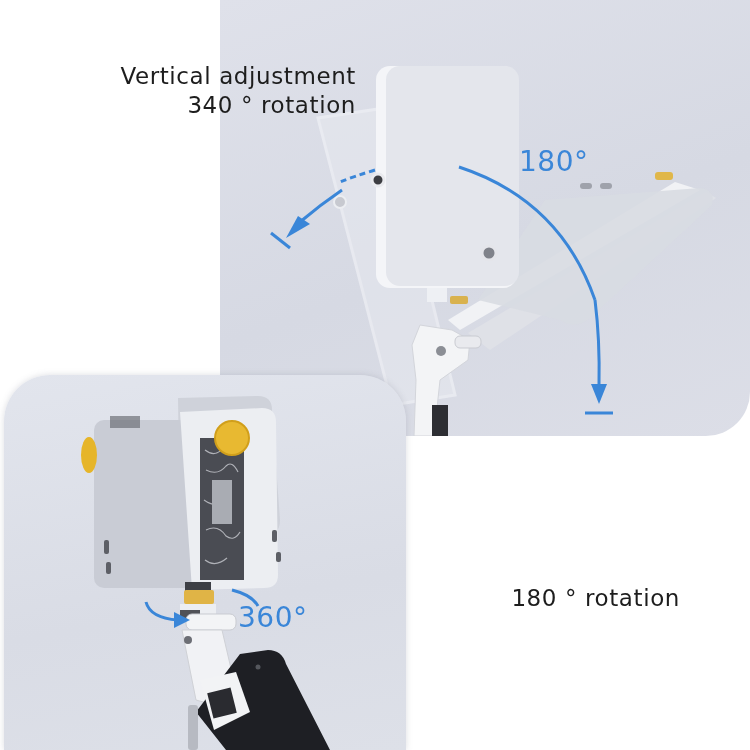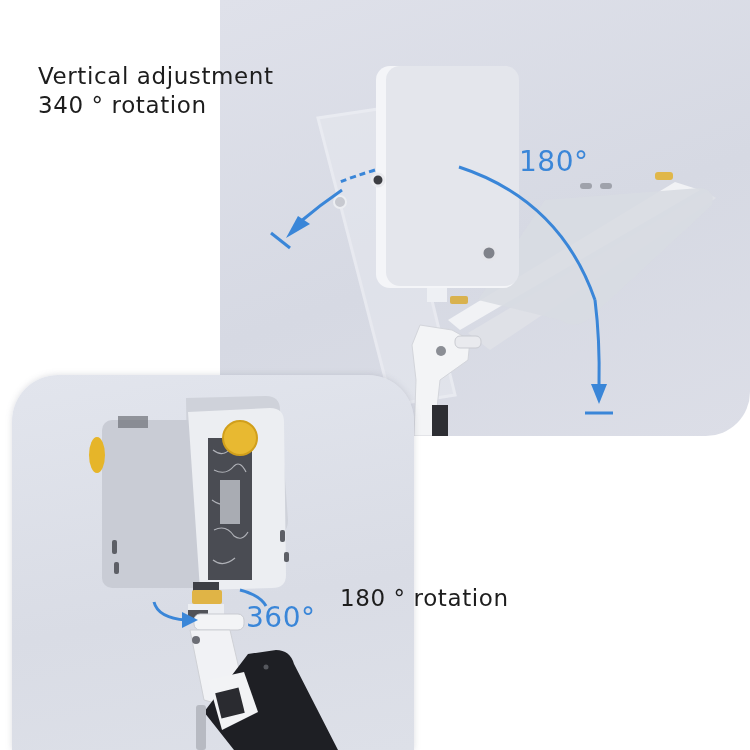--- a/index.html
+++ b/index.html
@@ -1,20 +1,20 @@
 <!DOCTYPE html>
 <html><head>
 <meta charset="utf-8">
 <style>
   html, body { margin:0; padding:0; }
   body { width:750px; height:750px; background:#ffffff; position:relative; overflow:hidden; font-family:"DejaVu Sans", sans-serif; }
   .panel { position:absolute; background:linear-gradient(160deg,#dfe1ea 0%,#d6d9e3 55%,#dcdee7 100%); overflow:hidden; }
   #panel-top { left:220px; top:0; width:530px; height:436px; border-bottom-right-radius:44px; }
-  #panel-bottom { left:12px; top:375px; width:402px; height:375px; border-top-left-radius:46px; border-top-right-radius:46px; background:linear-gradient(170deg,#e2e5ed 0%,#d9dce5 60%,#dde0e8 100%); box-shadow:0 0 6px rgba(120,125,140,0.25); }
-  .caption { position:absolute; color:#1d1d1d; text-align:left; font-size:23px; line-height:29px; letter-spacing:0.6px; }
+  #panel-bottom { left:4px; top:375px; width:402px; height:375px; border-top-left-radius:46px; border-top-right-radius:46px; background:linear-gradient(170deg,#e2e5ed 0%,#d9dce5 60%,#dde0e8 100%); box-shadow:0 0 6px rgba(120,125,140,0.25); }
+  .caption { position:absolute; color:#1d1d1d; text-align:right; font-size:23px; line-height:29px; letter-spacing:0.6px; }
   #caption-top { left:38px; top:62px; width:318px; }
   #caption-bottom { left:340px; top:584px; width:340px; }
   .deg { position:absolute; color:#3a86d8; font-size:28px; letter-spacing:0.5px; }
   #deg-180 { left:519px; top:145px; }
   #deg-360 { left:238px; top:601px; font-size:28px; }
   svg.art { position:absolute; left:0; top:0; }
 </style>
 </head>
 <body>
 

